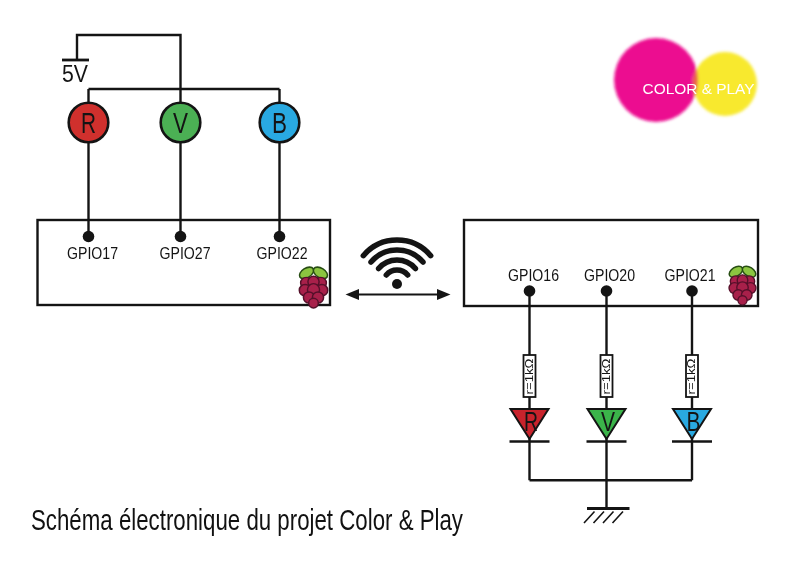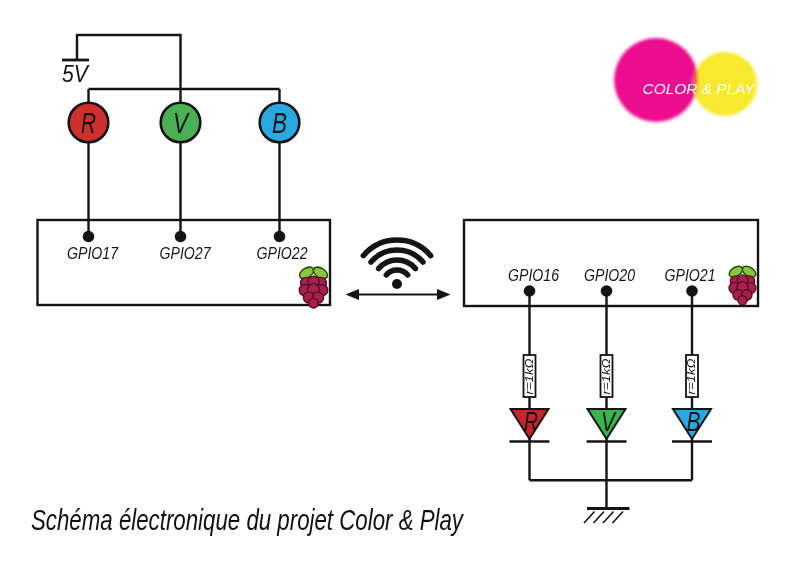--- a/index.html
+++ b/index.html
@@ -1,17 +1,17 @@
 <!DOCTYPE html>
 <html><head>
 <meta charset="utf-8">
 <style>
   html,body{margin:0;padding:0;background:#ffffff;}
   #stage{position:relative;width:800px;height:566px;background:#ffffff;overflow:hidden;
-         font-family:"Liberation Sans",sans-serif;font-style:italic;}
+         font-family:"Liberation Sans",sans-serif;}
   svg text{font-family:"Liberation Sans",sans-serif;}
 </style>
 </head>
 <body>
 
 <div id="stage">
 <svg width="800" height="566" viewBox="0 0 800 566">
   <defs>
     <filter id="soft" x="-30%" y="-30%" width="160%" height="160%">
       <feGaussianBlur stdDeviation="1.8"></feGaussianBlur>

